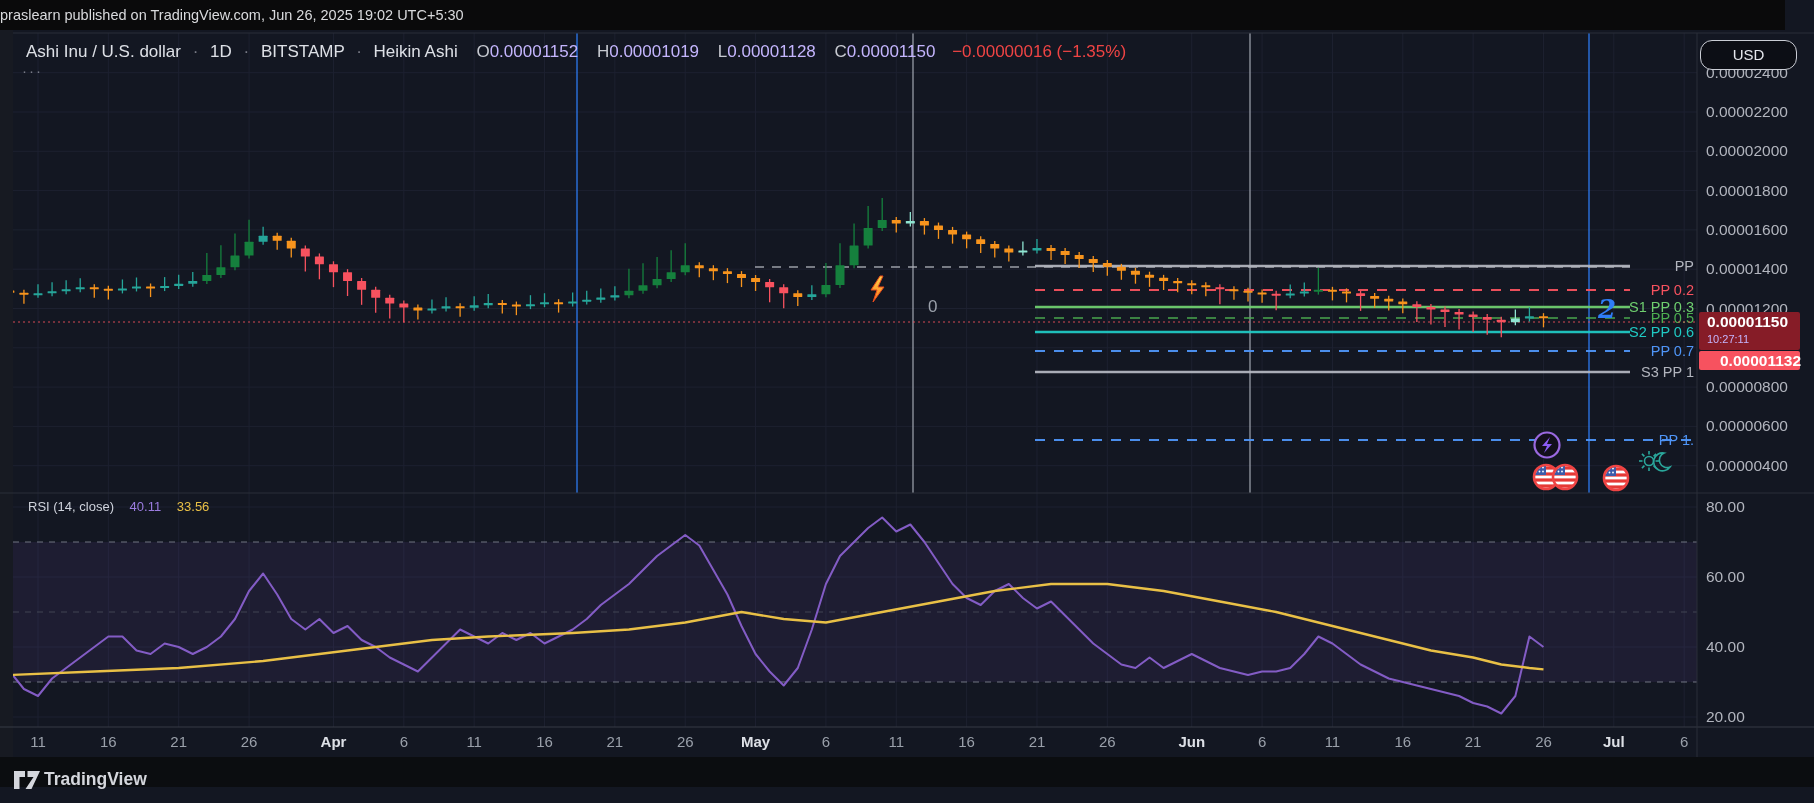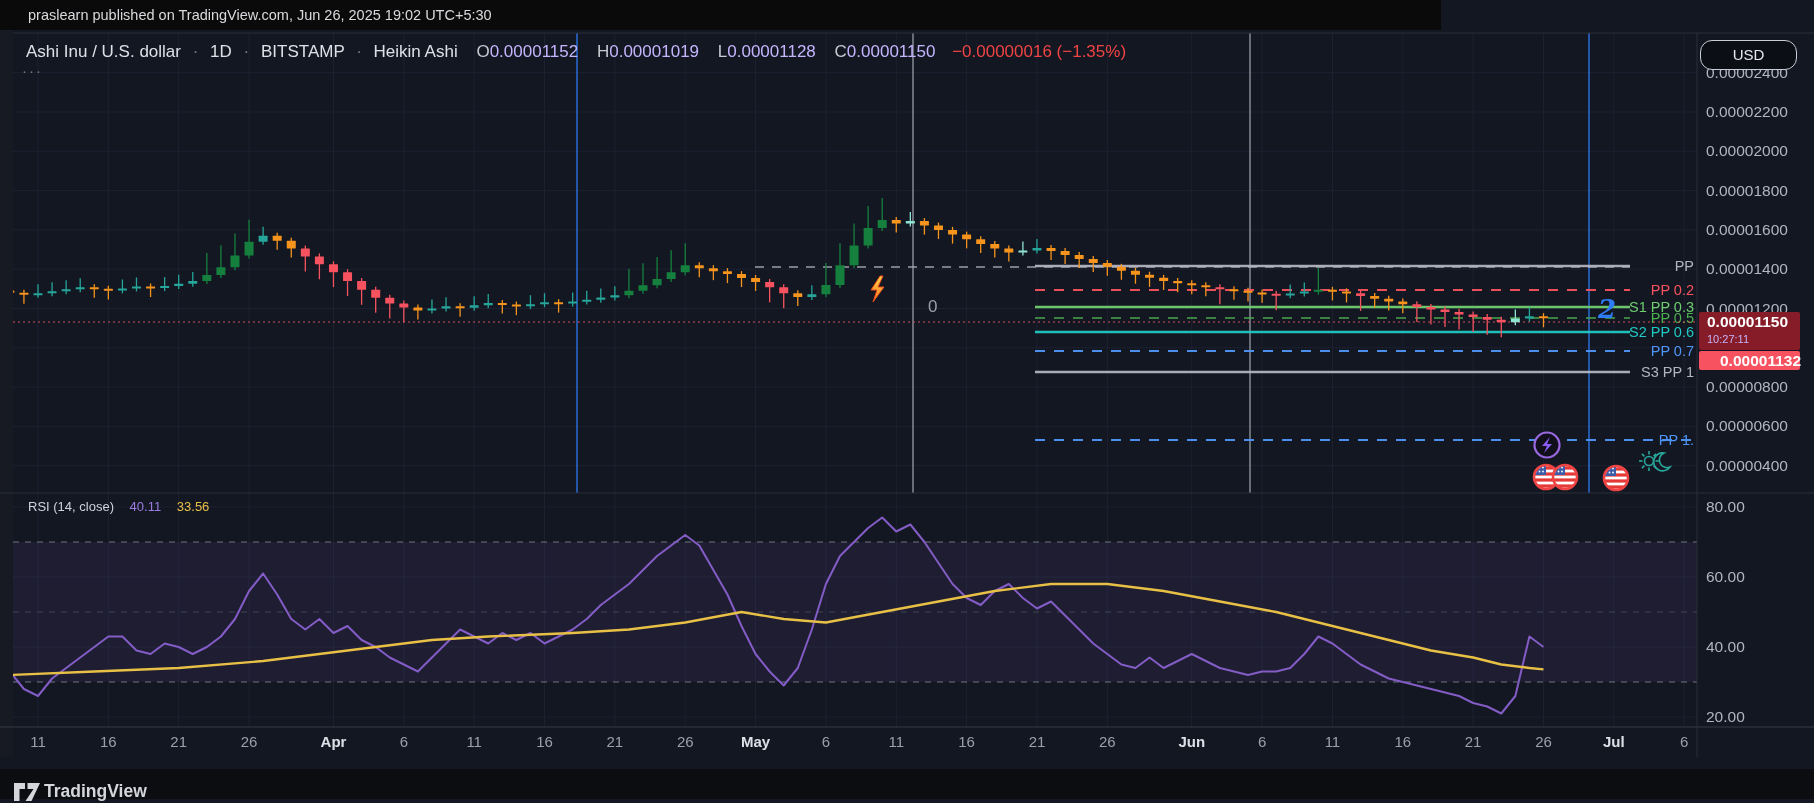--- a/index.html
+++ b/index.html
@@ -1,20 +1,20 @@
 <!DOCTYPE html>
 <html><head>
 <meta charset="utf-8">
 <style>
   html,body{margin:0;padding:0;background:#06070a;}
   .screen{position:relative;width:1814px;height:803px;background:#131722;overflow:hidden;
           font-family:"Liberation Sans",sans-serif;}
   .abs{position:absolute;}
-  .banner{left:0;top:0;width:1441px;height:30px;background:#0a0a0b;color:#d9dadd;
-          font-size:14.5px;line-height:30px;padding-left:28px;box-sizing:border-box;}
+  .banner{left:0;top:0;width:1785px;height:30px;background:#0a0a0b;color:#d9dadd;
+          font-size:14.5px;line-height:30px;box-sizing:border-box;}
   #chartSvg{left:0;top:0;}
   .hdr{left:26px;top:42px;height:22px;font-size:17px;color:#dde0e6;white-space:nowrap;z-index:6;}
   .hdr .sep{color:#787b86;margin:0 7px;}
   .hdr .olab{color:#c6c9d0;margin-left:14px;}
   .hdr .oval{color:#c4b5fd;}
   .hdr .chg{color:#ef4444;margin-left:12px;}
   .ellipsis{left:22px;top:62px;color:#787b86;font-size:15px;letter-spacing:2px;z-index:6;}
   .usd-btn{left:1700px;top:40px;width:97px;height:30px;background:#0c0e15;border:1.5px solid #c9ccd4;
            border-radius:12px;color:#e6e8ee;font-size:15px;line-height:28px;text-align:center;
            box-sizing:border-box;z-index:8;cursor:pointer;}
@@ -23,21 +23,21 @@
   .pricebox .row1{font-size:15.5px;font-weight:bold;line-height:18px;}
   .pricebox .row2{font-size:11px;line-height:17px;color:#c4b5fd;}
   .lowbox{left:1699px;top:351px;width:101px;height:19px;background:#f7525f;border-radius:2px;color:#fff;
           font-size:15.5px;font-weight:bold;line-height:19px;padding-left:21px;box-sizing:border-box;z-index:7;}
   .rsi-legend{left:28px;top:499px;font-size:13px;color:#cfd3dc;white-space:nowrap;z-index:6;}
   .rsi-legend .v1{color:#9b7ce0;margin-left:12px;}
   .rsi-legend .v2{color:#e9c046;margin-left:12px;}
   .zero-lbl{color:#9aa0aa;font-size:17px;z-index:5;}
   .two-lbl{color:#2f7df6;font-size:26px;font-style:italic;font-weight:bold;z-index:5;
            font-family:"DejaVu Serif",serif;}
-  .footer{left:0;top:757px;width:1814px;height:30px;background:#0b0d10;z-index:6;margin-top:12px;}
+  .footer{left:0;top:757px;width:1814px;height:30px;background:#0b0d10;z-index:6;}
   .brand{position:absolute;left:44px;top:12px;color:#d4d6dc;font-size:17.5px;font-weight:600;}
 </style>
 </head>
 <body>
 
 <div class="screen">
 
   <div class="abs banner">
     <span>praslearn published on TradingView.com, Jun 26, 2025 19:02 UTC+5:30</span>
   </div>

